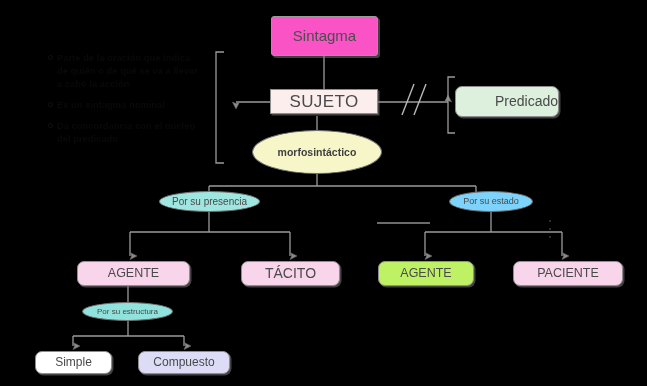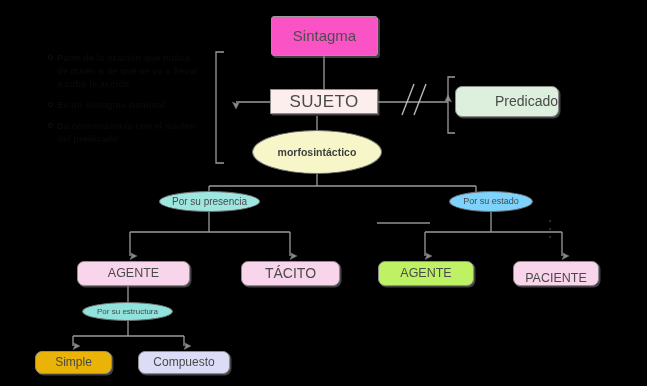--- a/index.html
+++ b/index.html
@@ -103,28 +103,27 @@
     left: 241px; top: 261px; width: 99px; height: 25px;
     background: #f9d5ec;
     font-size: 14px;
   }
   #node-agente {
     left: 378px; top: 261px; width: 96px; height: 25px;
     background: #bef264;
     font-size: 12.5px;
   }
   #node-paciente {
-    left: 513px; top: 261px; width: 86px; height: 25px;
+    left: 513px; top: 261px; width: 110px; height: 25px;
     background: #f9d5ec;
     font-size: 12.5px;
-    align-items: flex-end;
   }
   #node-simple {
     left: 35px; top: 351px; width: 77px; height: 23px;
-    background: #eab308;
+    background: #ffffff;
     font-size: 12px;
   }
   #node-compuesto {
     left: 138px; top: 351px; width: 92px; height: 23px;
     background: #dcdcf6;
     font-size: 12px;
   }
 
   
   #sujeto-notes {

